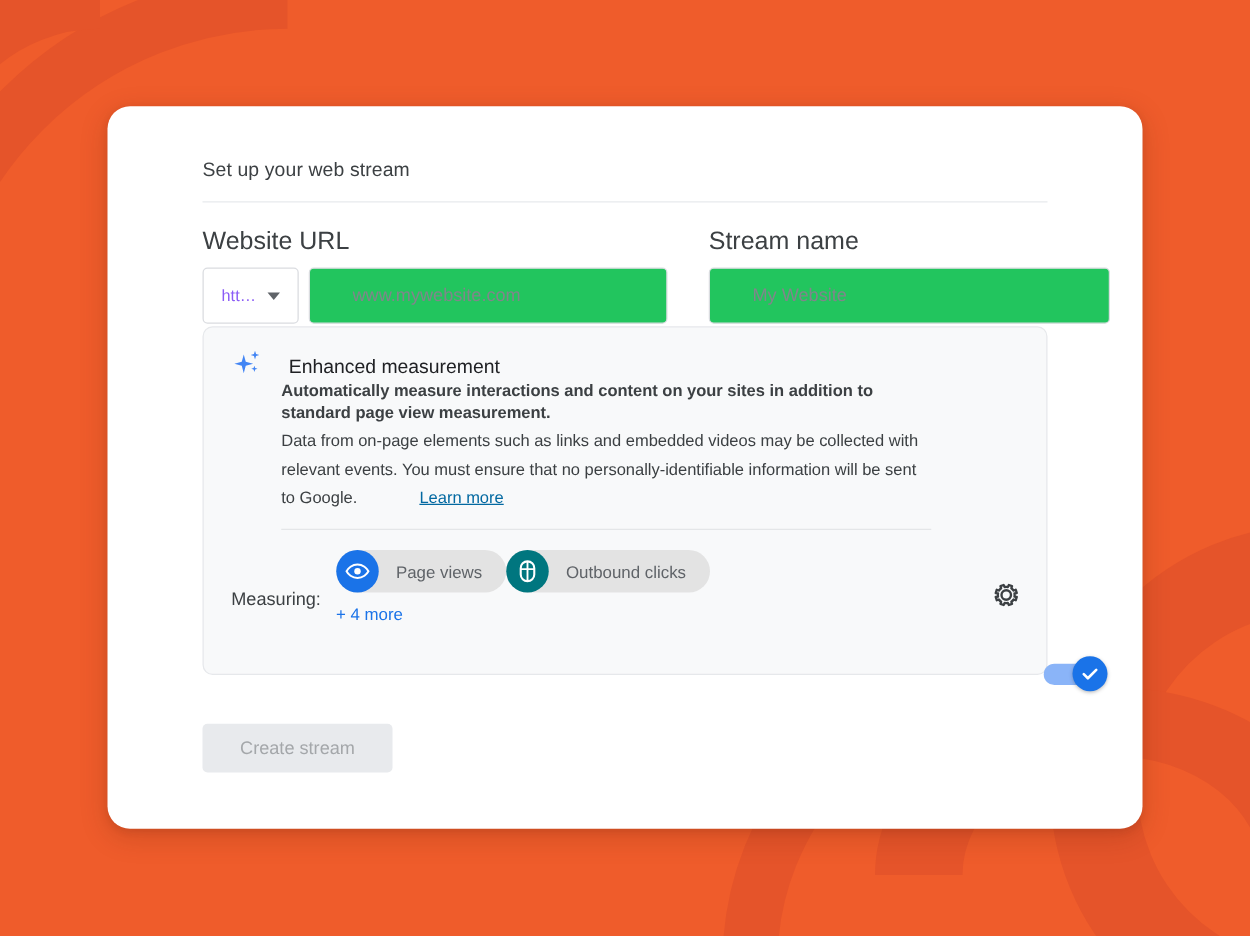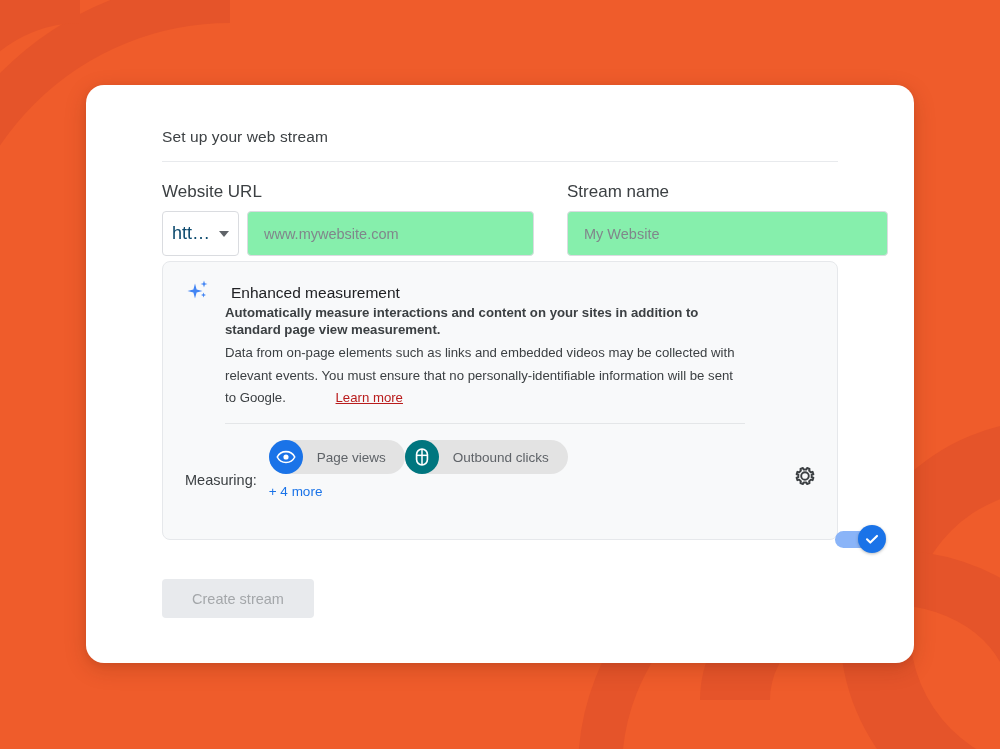--- a/index.html
+++ b/index.html
@@ -63,21 +63,21 @@
     top: 97px;
     width: 676px;
     display: flex;
     gap: 33px;
   }
   .field-group { }
   .field-group.url { width: 372px; }
   .field-group.name { width: 271px; }
 
   .field-label {
-    font-size: 17px;
+    font-size: 20px;
     color: #3c4043;
     margin-bottom: 9px;
     display: block;
   }
 
   .url-controls { display: flex; gap: 8px; }
 
   .proto-select {
     width: 77px;
     height: 45px;
@@ -85,39 +85,39 @@
     border-radius: 4px;
     background: #fff;
     display: flex;
     align-items: center;
     justify-content: center;
     gap: 9px;
     cursor: pointer;
     box-sizing: border-box;
   }
   .proto-select-text {
-    font-size: 18px;
-    color: #0c4a6e;
+    font-size: 13px;
+    color: #8b5cf6;
   }
   .caret {
     width: 0; height: 0;
     border-left: 5px solid transparent;
     border-right: 5px solid transparent;
     border-top: 6px solid #5f6368;
   }
 
   .text-input {
     height: 45px;
     border: 1px solid #dadce0;
     border-radius: 4px;
-    background: #86efac;
+    background: #22c55e;
     font-family: "Liberation Sans", sans-serif;
     font-size: 14.5px;
     color: #3c4043;
-    padding: 0 16px;
+    padding: 0 34px;
     box-sizing: border-box;
     outline: none;
   }
   .text-input::placeholder { color: #80868b; }
   .url-input { width: 287px; }
   .name-input { width: 321px; }
 
   
   .em-panel {
     position: absolute;
@@ -157,21 +157,21 @@
     line-height: 17px;
     margin: 0 0 4px 0;
   }
   .em-text {
     font-size: 13.2px;
     color: #3c4043;
     line-height: 22.5px;
     margin: 0;
   }
   .learn-more {
-    color: #b91c1c;
+    color: #0369a1;
     text-decoration: underline;
     cursor: pointer;
     padding-left: 46px;
   }
 
   
   .toggle {
     position: absolute;
     left: 672px;
     top: 263px;

